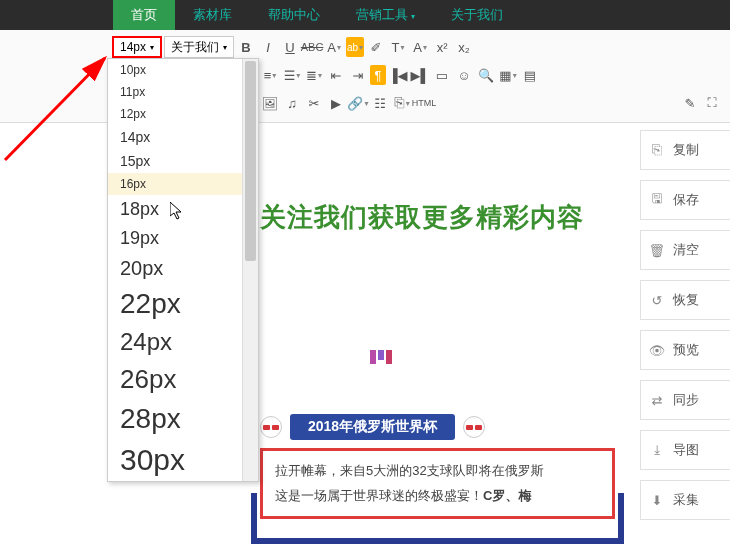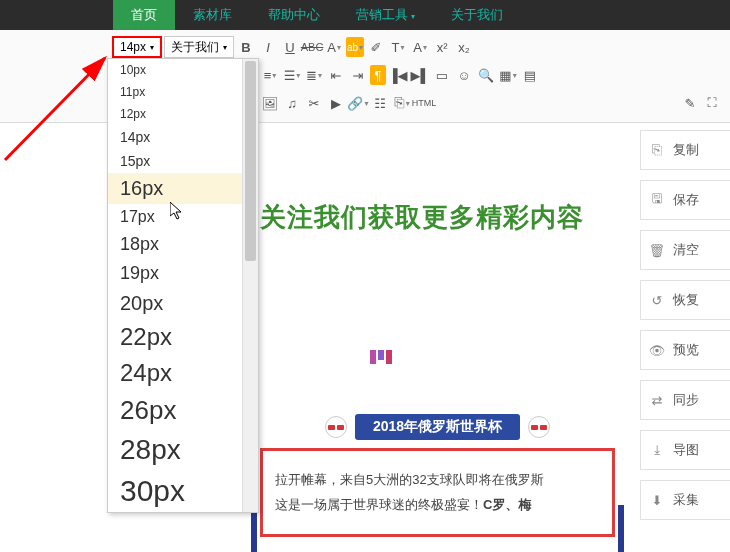--- a/index.html
+++ b/index.html
@@ -23,26 +23,26 @@
 .scrollbar { position: absolute; right: 0; top: 0; bottom: 0; width: 16px; background: #f0f0f0; border-left: 1px solid #ddd; }
 .scrollbar .thumb { position: absolute; left: 2px; right: 2px; top: 2px; height: 200px; background: #c8c8c8; border-radius: 2px; }
 
 .canvas { position: absolute; left: 260px; top: 115px; right: 115px; bottom: 10px; }
 .headline { font-family: "KaiTi","STKaiti",serif; font-size: 26px; font-weight: bold; color: #3a8f2e; letter-spacing: 1px; margin-top: 85px; white-space: nowrap; }
 .decor-bars { margin: 115px 0 0 110px; display: flex; gap: 2px; }
 .decor-bars span { width: 6px; height: 14px; display: inline-block; }
 .decor-bars span:nth-child(1){background:#b84aa8;}
 .decor-bars span:nth-child(2){background:#8a5acb;height:10px;}
 .decor-bars span:nth-child(3){background:#c73b66;}
-.article-hdr { margin-top: 50px; display: flex; align-items: center; justify-content: center; gap: 8px; }
+.article-hdr { margin-top: 50px; display: flex; align-items: center; gap: 8px; }
 .article-hdr .pill { background: #2b4aa0; color: #fff; font-size: 14px; font-weight: bold; padding: 4px 18px; border-radius: 3px; }
 .ball { width: 22px; height: 22px; background: radial-gradient(circle at 30% 30%, #fff 30%, #eee 32%, #fff 34%); border-radius: 50%; border: 1px solid #ccc; position: relative; }
 .ball::before,.ball::after{content:"";position:absolute;background:#d7343a;width:7px;height:5px;border-radius:1px;}
 .ball::before{left:2px;top:8px;} .ball::after{right:2px;top:8px;transform:scaleX(-1);}
-.article-body { border: 3px solid #e03b3b; border-top: 3px solid #e03b3b; padding: 17px 12px; margin-top: 8px; font-size: 13px; color: #444; line-height: 1.9; position: relative; }
+.article-body { border: 3px solid #e03b3b; border-top: 3px solid #e03b3b; padding: 8px 12px; margin-top: 8px; font-size: 13px; color: #444; line-height: 1.9; position: relative; }
 .article-body::before { content:""; position:absolute; left:-12px; right:-12px; bottom:-28px; top:65%; border:6px solid #273a8f; border-top:none; z-index:-1;}
 
 .sidepanel { position: absolute; right: 0; top: 130px; width: 90px; }
 .side-btn { border: 1px solid #e0e0e0; border-right: none; background: #fff; padding: 10px 8px; display: flex; align-items: center; gap: 8px; font-size: 13px; color: #555; cursor: pointer; margin-bottom: 10px; }
 .side-btn .si { width: 16px; height: 16px; display: inline-flex; align-items: center; justify-content: center; color: #888; }
 
 .arrow-svg { position: absolute; left: 0; top: 40px; width: 130px; height: 130px; z-index: 200; pointer-events:none; }
 
 .cursor { position: absolute; left: 170px; top: 202px; z-index: 150; pointer-events:none;}
 </style>
@@ -108,26 +108,25 @@
     <span class="tb-ico">⛶</span>
   </div>
 </div>
 
 <div class="fontsize-dropdown">
   <div class="item" style="font-size: 12px;">10px</div>
     <div class="item" style="font-size: 12px;">11px</div>
     <div class="item" style="font-size: 12px;">12px</div>
     <div class="item" style="font-size: 14px;">14px</div>
     <div class="item" style="font-size: 14px;">15px</div>
-    <div class="item selected" style="font-size: 20px;">16px</div>
-    <div class="item" style="font-size: 16px;">17px</div>
+    <div class="item selected" style="font-size: 12px;">16px</div>
     <div class="item" style="font-size: 18px;">18px</div>
     <div class="item" style="font-size: 18px;">19px</div>
     <div class="item" style="font-size: 20px;">20px</div>
-    <div class="item" style="font-size: 24px;">22px</div>
+    <div class="item" style="font-size: 28px;">22px</div>
     <div class="item" style="font-size: 24px;">24px</div>
     <div class="item" style="font-size: 26px;">26px</div>
     <div class="item" style="font-size: 28px;">28px</div>
     <div class="item" style="font-size: 30px;">30px</div>
     <div class="scrollbar">
       <div class="thumb"></div>
     </div>
 </div>
 
 <div class="canvas">

